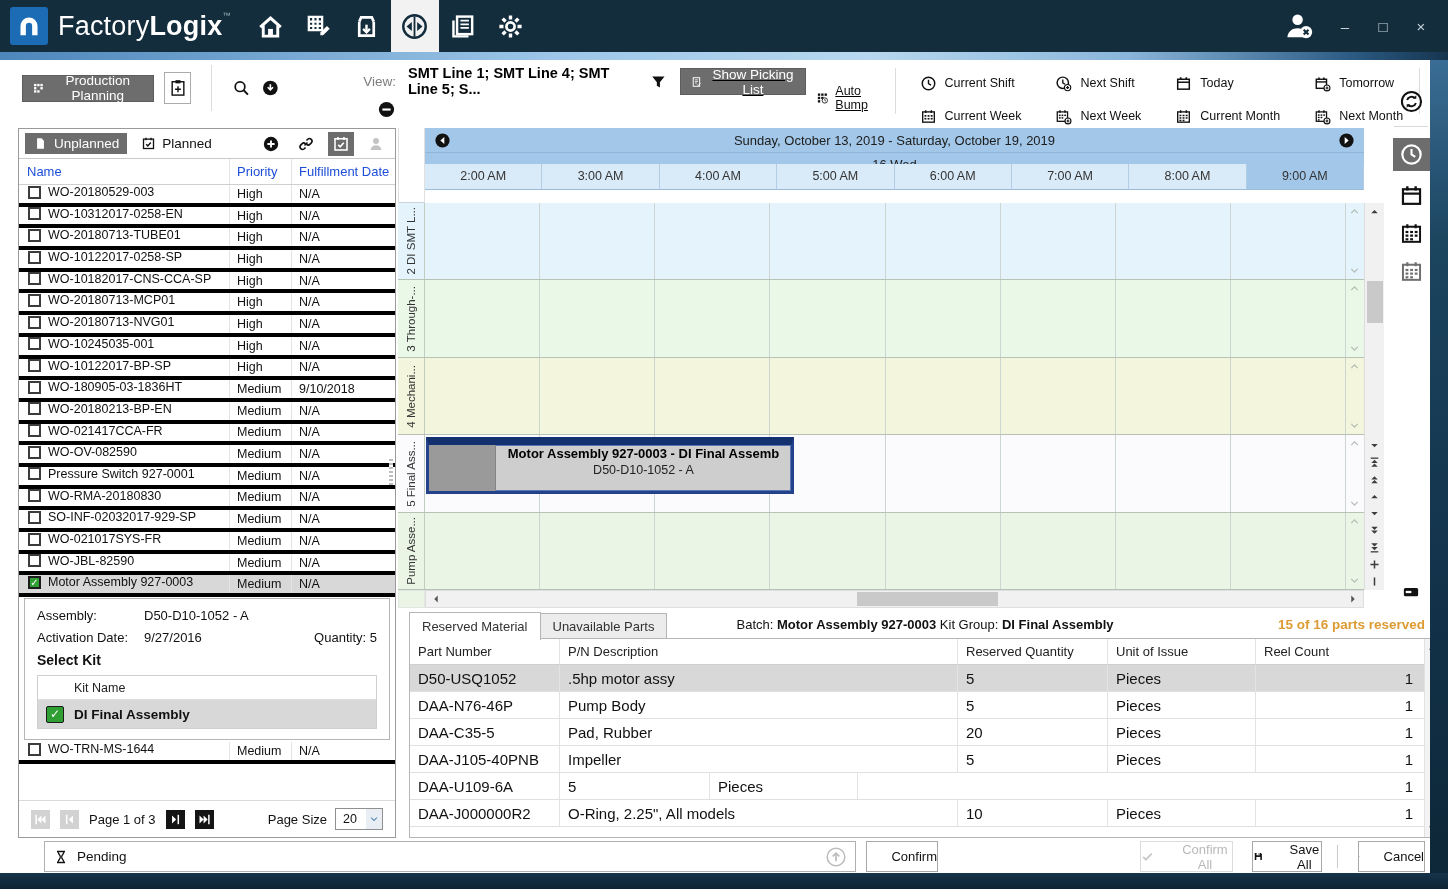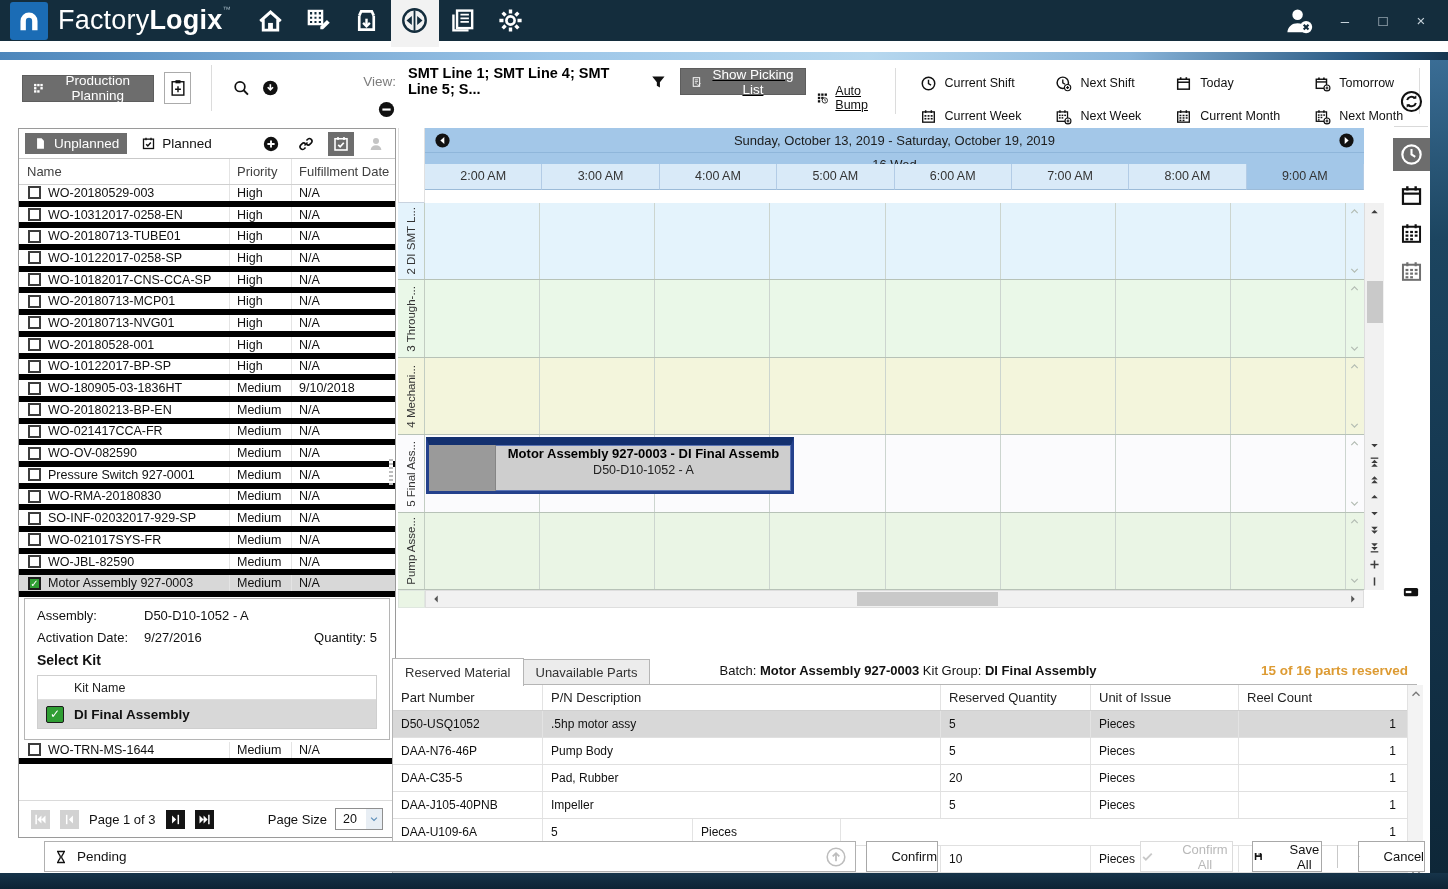--- a/index.html
+++ b/index.html
@@ -1,20 +1,20 @@
 <!DOCTYPE html>
 <html><head>
 <meta charset="utf-8">
 <style>
   * { margin:0; padding:0; box-sizing:border-box; }
   body { font-family:"Liberation Sans","DejaVu Sans",sans-serif; background:#222; }
   .app { position:relative; width:1448px; height:889px; background:#fff; overflow:hidden; }
 
   
-  .titlebar { position:absolute; left:0; top:0; width:1448px; height:41px; background:#142d3d; display:flex; align-items:center; padding-left:10px; }
+  .titlebar { position:absolute; left:0; top:0; width:1448px; height:52px; background:#142d3d; display:flex; align-items:center; padding-left:10px; }
   .logo-mark { width:38px; height:38px; background:#1b6cb5; border-radius:3px; display:flex; align-items:center; justify-content:center; }
   .logo-mark .ic { width:28px; height:28px; color:#fff; }
   .brand-text { color:#fff; font-size:27px; font-weight:300; margin-left:10px; letter-spacing:.2px; }
   .brand-text b { font-weight:700; }
   .brand-tm { color:#9fb3bf; font-size:8px; vertical-align:top; }
   #nav-items { display:flex; height:52px; margin-left:16px; }
   .nav-item { width:48px; height:52px; display:flex; align-items:center; justify-content:center; color:#fff; cursor:pointer; }
   .nav-item.active { background:#f2f2f2; color:#142d3d; }
   .nav-item .ic { width:29px; height:29px; }
   .tb-right { margin-left:auto; display:flex; align-items:center; gap:20px; padding-right:18px; }
@@ -57,25 +57,25 @@
   .left-panel { position:absolute; left:18px; top:128px; width:378px; height:710px; background:#fff; border:1px solid #9a9a9a; display:flex; flex-direction:column; }
   .lp-tabbar { height:30px; border-bottom:1px solid #cicccc; border-bottom:1px solid #c9c9c9; display:flex; align-items:center; padding:0 6px; gap:6px; flex:none; }
   .lp-tab { display:flex; align-items:center; gap:6px; font-size:13.5px; color:#111; padding:3px 8px; cursor:pointer; }
   .lp-tab .ic { width:15px; height:15px; }
   .lp-tab.active { background:#6d6d6d; color:#fff; }
   .lp-actions { margin-left:auto; display:flex; align-items:center; gap:9px; }
   .lp-act { width:26px; height:24px; display:flex; align-items:center; justify-content:center; color:#111; cursor:pointer; }
   .lp-act .ic { width:18px; height:18px; }
   .lp-act.active { background:#6d6d6d; color:#fff; }
   .lp-act.disabled { color:#c4c4c4; }
-  .lp-header { display:flex; height:26px; align-items:center; border-bottom:1px solid #cfcfcf; font-size:13px; color:#404040; flex:none; }
+  .lp-header { display:flex; height:26px; align-items:center; border-bottom:1px solid #cfcfcf; font-size:13px; color:#1d4ed8; flex:none; }
   .c-name { width:210px; padding-left:8px; }
   .c-pri  { width:62px; padding-left:7px; border-left:1px solid #e4e4e4; align-self:stretch; display:flex; align-items:center; }
   .c-date { flex:1; padding-left:7px; border-left:1px solid #e4e4e4; align-self:stretch; display:flex; align-items:center; }
-  .wo-row { display:flex; height:21.7px; align-items:center; border-bottom:6px solid #000000; font-size:12.5px; color:#111; flex:none; cursor:pointer; }
+  .wo-row { display:flex; height:21.7px; align-items:flex-start; border-bottom:4px solid #000000; font-size:12.5px; color:#111; flex:none; cursor:pointer; }
   .wo-row.selected { background:#d8d8d8; }
   .wo-name { width:210px; display:flex; align-items:center; gap:7px; padding-left:9px; overflow:hidden; white-space:nowrap; }
   .cbx { width:13px; height:13px; border:2px solid #3c3c3c; background:#fff; flex:none; font-size:10px; line-height:10px; color:#fff; text-align:center; font-weight:700; }
   .cbx.on { background:#2f9e33; border-color:#1c1c1c; }
   .lp-grip { position:absolute; right:2px; top:330px; width:4px; height:26px; background:repeating-linear-gradient(180deg,#bdbdbd 0 2px,#fff 2px 4px); }
   .detail { border:1px solid #b5b5b5; margin:1px 5px 2px 5px; padding:9px 12px 10px 12px; font-size:13px; color:#111; flex:none; }
   .d-row { display:flex; margin-bottom:7px; }
   .d-lbl { width:107px; }
   .d-qty { margin-left:auto; }
   .d-kit-title { font-weight:700; font-size:14px; margin:2px 0 7px 0; }
@@ -133,30 +133,30 @@
   
   .rail { position:absolute; left:1392px; top:88px; width:38px; display:flex; flex-direction:column; align-items:center; gap:11px; }
   .rail-ic { width:27px; height:27px; color:#111; cursor:pointer; display:flex; align-items:center; justify-content:center; }
   .rail-ic .ic { width:25px; height:25px; }
   .rail-ic.active { width:37px; height:33px; background:#6d6d6d; color:#fff; }
   .rail-ic.dim { color:#6f6f6f; }
   .rail-div { width:34px; height:1px; background:#d9d9d9; }
   .rail-bottom { position:absolute; left:1398px; top:583px; width:26px; height:18px; color:#111; cursor:pointer; }
 
   
-  .parts { position:absolute; left:392px; top:612px; width:1032px; height:226px;margin-top:46px; }
+  .parts { position:absolute; left:409px; top:612px; width:1032px; height:226px; }
   .ptabs { position:absolute; left:0; top:0; height:27px; display:flex; z-index:2; }
   .ptab { padding:0 12px; display:flex; align-items:center; font-size:13px; border:1px solid #b5b5b5; background:#ececec; color:#333; margin-right:-1px; cursor:pointer; height:26px; margin-top:1px; }
   .ptab.active { background:#fff; height:28px; margin-top:0; border-bottom:none; }
   .batch-line { position:absolute; left:200px; right:200px; top:5px; text-align:center; font-size:13px; color:#111; }
   .batch-line b { font-weight:700; }
   .pstatus { position:absolute; right:16px; top:5px; color:#dd9b33; font-weight:700; font-size:13.5px; }
   .ptable { position:absolute; left:0; top:26px; right:7px; bottom:0; border:1px solid #b5b5b5; background:#fff; display:flex; flex-direction:column; }
   .phead { display:flex; height:26px; border-bottom:1px solid #d0d0d0; font-size:13px; color:#222; flex:none; align-items:center; }
-  .prow { display:flex; height:27px; border-bottom:1px solid #e0e0e0; font-size:12px; color:#111; flex:none; align-items:center; cursor:pointer; }
+  .prow { display:flex; height:27px; border-bottom:1px solid #e0e0e0; font-size:15px; color:#111; flex:none; align-items:center; cursor:pointer; }
   .prow.selected { background:#d8d8d8; }
   .pc { padding-left:8px; align-self:stretch; display:flex; align-items:center; border-right:1px solid #e3e3e3; overflow:hidden; white-space:nowrap; }
   .pc0 { width:150px; } .pc1 { width:398px; } .pc2 { width:150px; } .pc3 { width:148px; }
   .pc4 { flex:1; border-right:none; } 
   .pc4.val { justify-content:flex-end; padding-right:20px; }
   .pscroll { position:absolute; right:1px; top:27px; bottom:1px; width:16px; background:#f3f3f3; border-left:1px solid #e2e2e2; }
   .pscroll .ic { position:absolute; left:2px; width:12px; height:12px; color:#777; }
   .pscroll .up { top:3px; } .pscroll .dn { bottom:3px; }
 
   
@@ -588,21 +588,21 @@
           <div class="wo-name">
             <span class="cbx"></span>
             <span>WO-20180713-NVG01</span>
           </div>
           <div class="c-pri">High</div>
           <div class="c-date">N/A</div>
         </div>
         <div class="wo-row">
           <div class="wo-name">
             <span class="cbx"></span>
-            <span>WO-20180528-001</span>
+            <span>WO-10245035-001</span>
           </div>
           <div class="c-pri">High</div>
           <div class="c-date">N/A</div>
         </div>
         <div class="wo-row">
           <div class="wo-name">
             <span class="cbx"></span>
             <span>WO-10122017-BP-SP</span>
           </div>
           <div class="c-pri">High</div>

